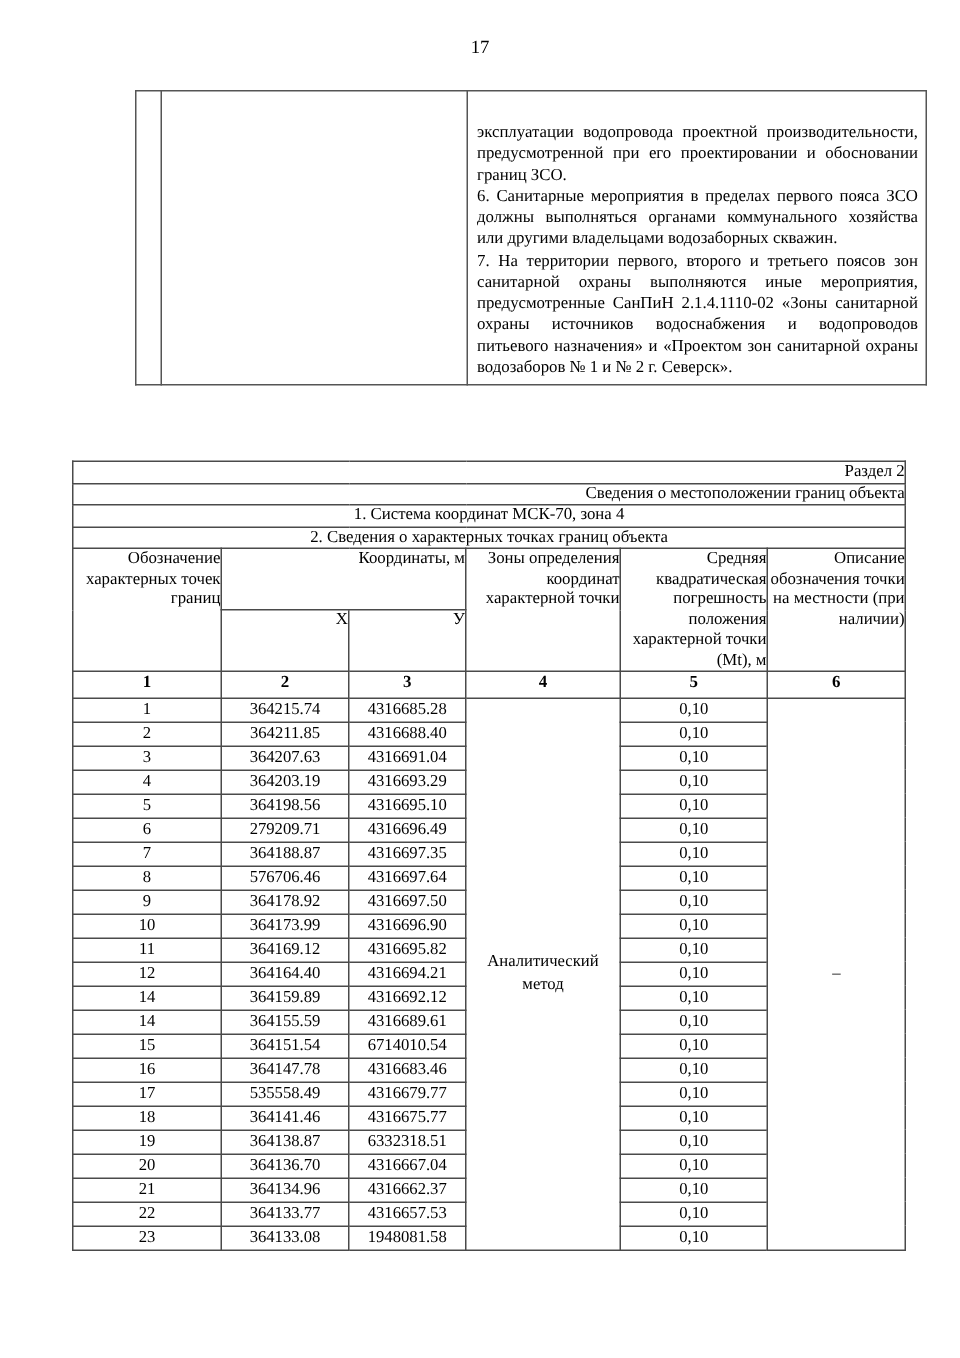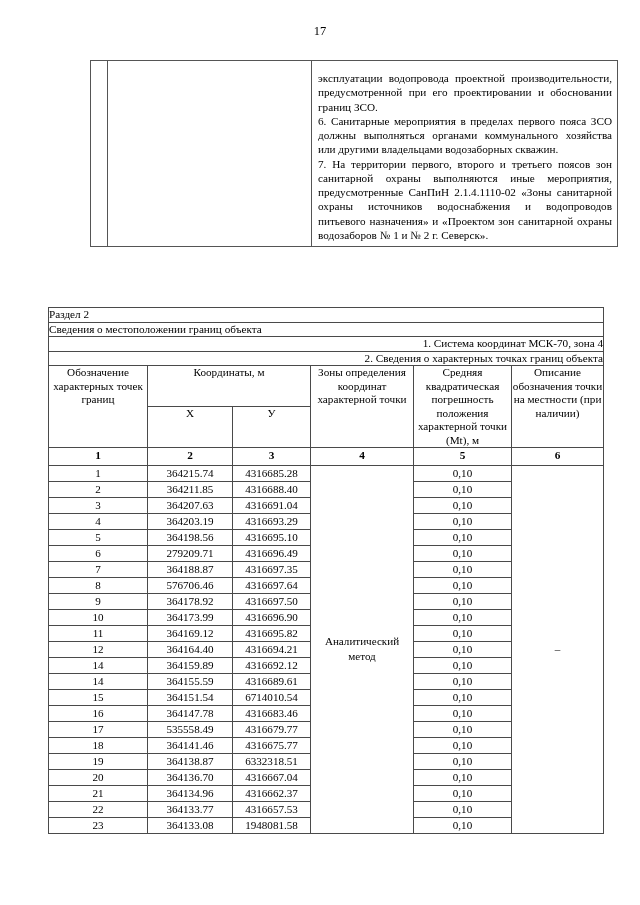--- a/index.html
+++ b/index.html
@@ -38,21 +38,21 @@
   }
   .top-table td {
     border: 1px solid #555555;
     vertical-align: top;
     padding: 0;
   }
   .top-table td.col-a { width: 16px; }
   .top-table td.col-b { width: 203px; }
   .top-table td.col-c {
     width: 294px;
-    padding: 10px 5px 4px 6px;
+    padding: 20px 5px 4px 6px;
   }
   .just-text {
     font-size: 11.2px;
     line-height: 14.25px;
     text-align: justify;
     text-justify: inter-word;
     margin: 0;
   }
 
   
@@ -65,33 +65,33 @@
     table-layout: fixed;
   }
   .main-table td, .main-table th {
     border: 1px solid #4a4a4a;
     padding: 0;
     font-weight: normal;
     font-size: 11.2px;
     line-height: 13.5px;
   }
   .band-center {
-    text-align: left;
+    text-align: right;
     font-weight: bold;
     font-size: 11.3px;
     padding: 2px 0 3px 0;
   }
   .band-left {
-    text-align: right;
+    text-align: center;
     font-size: 11.2px;
     padding: 2px 0 3px 5px;
   }
 
   .hdr {
-    text-align: center;
+    text-align: right;
     font-weight: bold;
     vertical-align: top;
     padding: 2px 2px 2px 2px;
     font-size: 11.1px;
     line-height: 13.2px;
     font-family: Liberation Serif, serif;
   }
   .numrow td {
     text-align: center;
     font-weight: bold;

